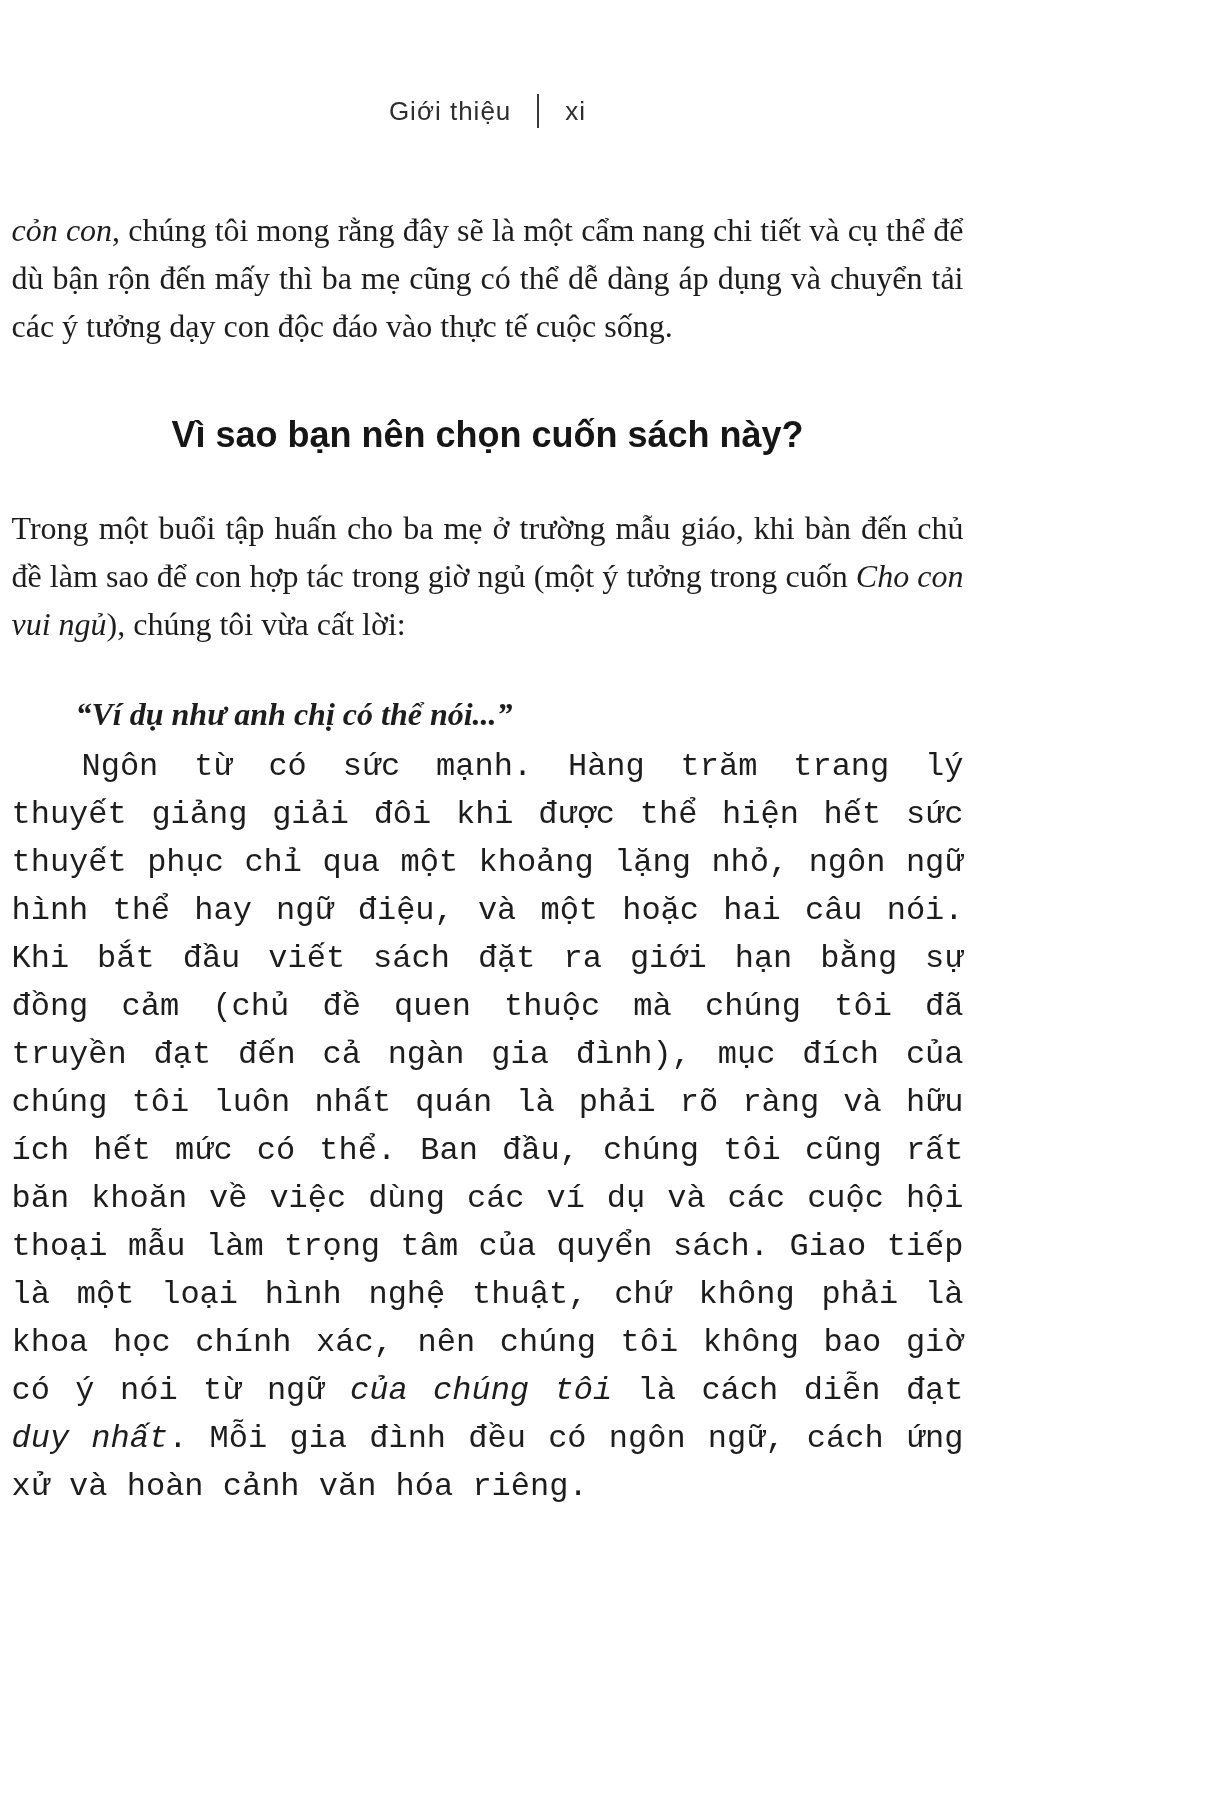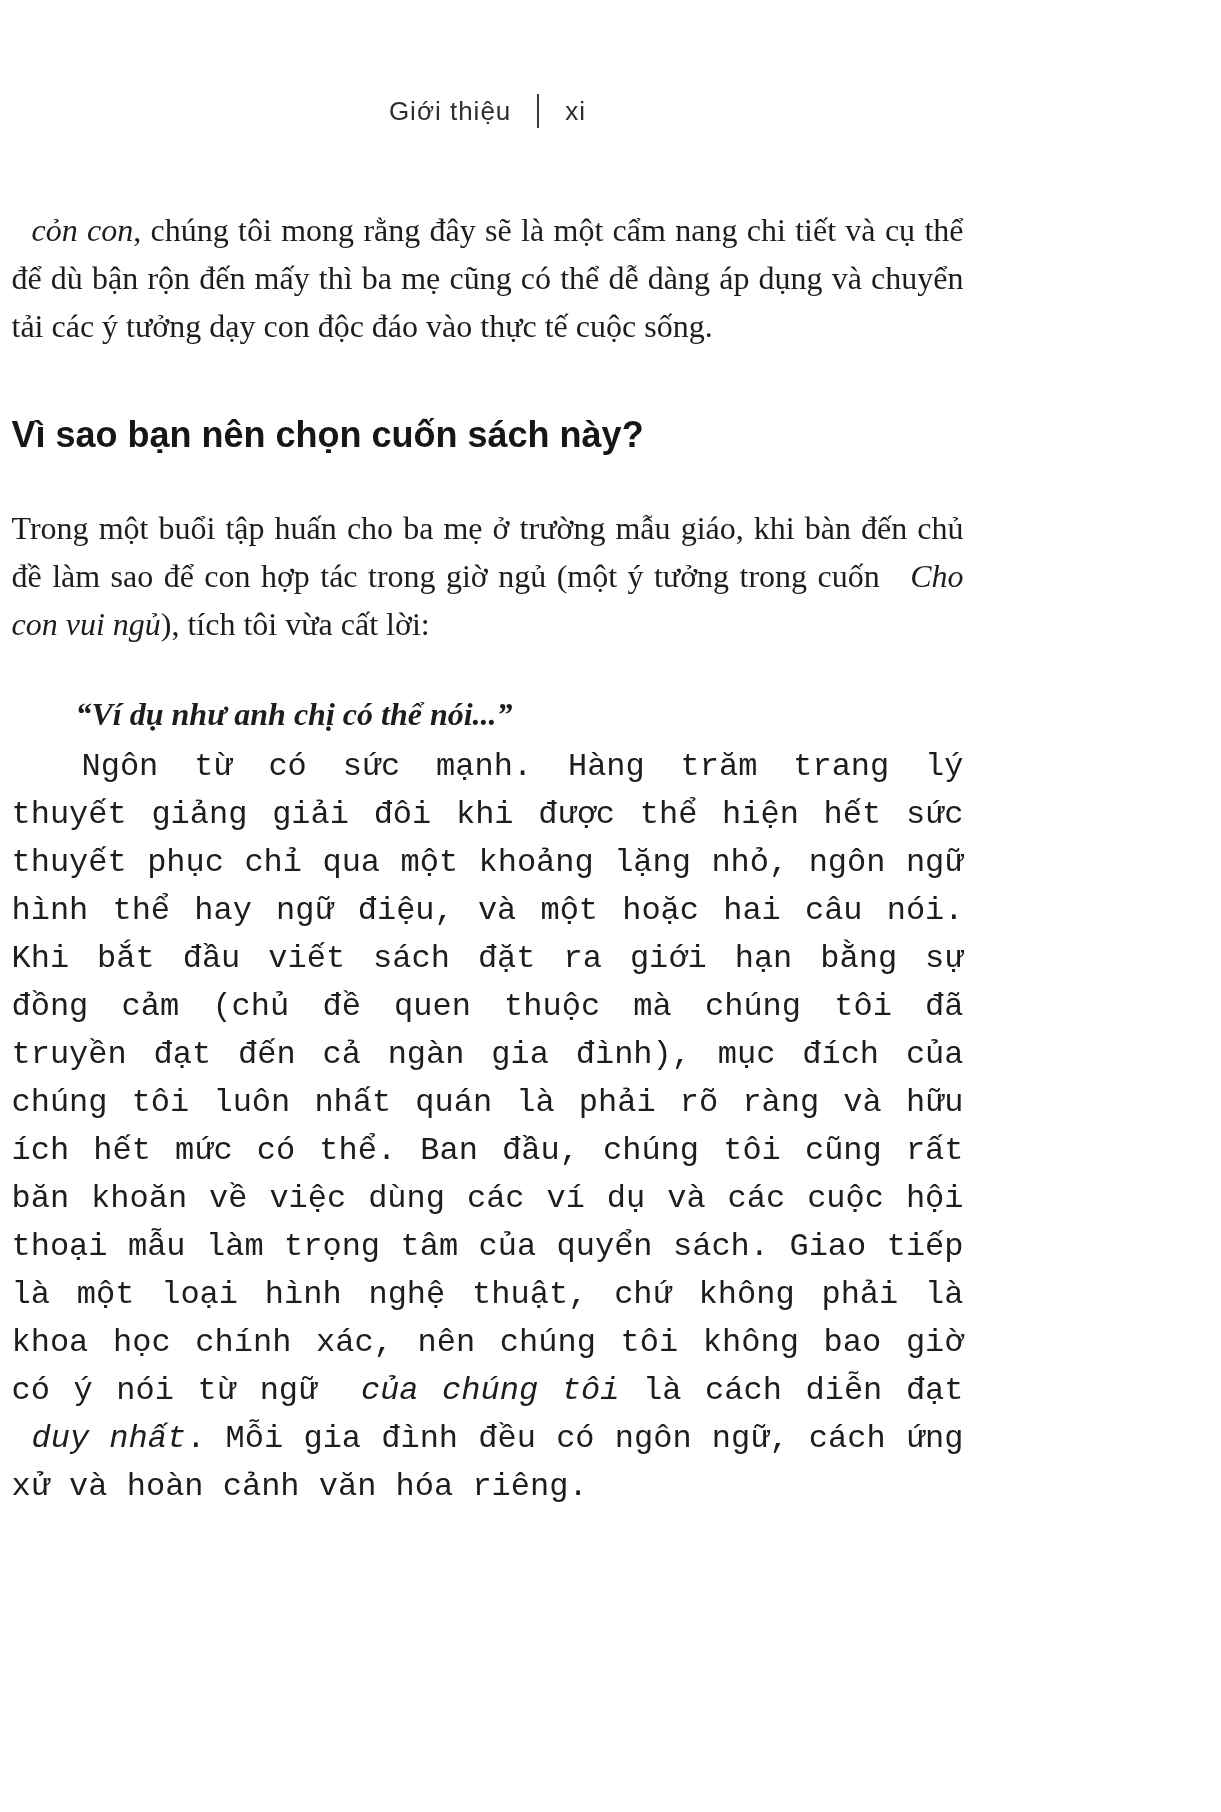--- a/index.html
+++ b/index.html
@@ -45,35 +45,36 @@
     text-align: justify;
     color: #1d1d1d;
   }
   .para { margin: 0; }
   .para-first { margin-top: 78px; }
   .heading {
     font-family: "Liberation Sans", "DejaVu Sans", sans-serif;
     font-size: 36px;
     font-weight: 600;
     color: #161616;
+    text-align: center;
     line-height: 46px;
     margin: 62px 0 0 0;
   }
   .para-after-heading { margin-top: 46px; }
   .quote {
     margin: 42px 0 0 0;
     font-style: italic;
     text-indent: 64px;
     text-align: left;
     font-weight: bold;
   }
   .para-indent { text-indent: 70px; }
   .para-surprise { margin-top: 34px; }
   .para-words { margin-top: 5px; font-family: Liberation Mono, monospace; }
-  em { font-style: italic; margin-left: 20px; }
+  em { font-style: italic; }
 </style>
 </head>
 <body>
 
 <div class="page">
 
   <div class="running-header">
     <span class="rh-title">Giới thiệu</span>
     <span class="rh-sep"></span>
     <span class="rh-page">xi</span>
@@ -81,21 +82,21 @@
 
   <div class="body-col">
 
     <p class="para para-first">
       <em>cỏn con</em><span>, chúng tôi mong rằng đây sẽ là một cẩm nang chi tiết và cụ thể để dù bận rộn đến mấy thì ba mẹ cũng có thể dễ dàng áp dụng và chuyển tải các ý tưởng dạy con độc đáo vào thực tế cuộc sống.</span>
     </p>
 
     <h2 class="heading">Vì sao bạn nên chọn cuốn sách này?</h2>
 
     <p class="para para-after-heading">
-      <span>Trong một buổi tập huấn cho ba mẹ ở trường mẫu giáo, khi bàn đến chủ đề làm sao để con hợp tác trong giờ ngủ (một ý tưởng trong cuốn </span><em>Cho con vui ngủ</em><span>), tích tôi vừa cất lời:</span>
+      <span>Trong một buổi tập huấn cho ba mẹ ở trường mẫu giáo, khi bàn đến chủ đề làm sao để con hợp tác trong giờ ngủ (một ý tưởng trong cuốn </span><em>Cho con vui ngủ</em><span>), chúng tôi vừa cất lời:</span>
     </p>
 
     <p class="quote">“Ví dụ như anh chị có thể nói...”</p>
 
 
     <p class="para para-indent para-words">
       <span>Ngôn từ có sức mạnh. Hàng trăm trang lý thuyết giảng giải đôi khi được thể hiện hết sức thuyết phục chỉ qua một khoảng lặng nhỏ, ngôn ngữ hình thể hay ngữ điệu, và một hoặc hai câu nói. Khi bắt đầu viết sách đặt ra giới hạn bằng sự đồng cảm (chủ đề quen thuộc mà chúng tôi đã truyền đạt đến cả ngàn gia đình), mục đích của chúng tôi luôn nhất quán là phải rõ ràng và hữu ích hết mức có thể. Ban đầu, chúng tôi cũng rất băn khoăn về việc dùng các ví dụ và các cuộc hội thoại mẫu làm trọng tâm của quyển sách. Giao tiếp là một loại hình nghệ thuật, chứ không phải là khoa học chính xác, nên chúng tôi không bao giờ có ý nói từ ngữ </span><em>của chúng tôi</em><span> là cách diễn đạt </span><em>duy nhất</em><span>. Mỗi gia đình đều có ngôn ngữ, cách ứng xử và hoàn cảnh văn hóa riêng.</span>
     </p>
 
   </div>

